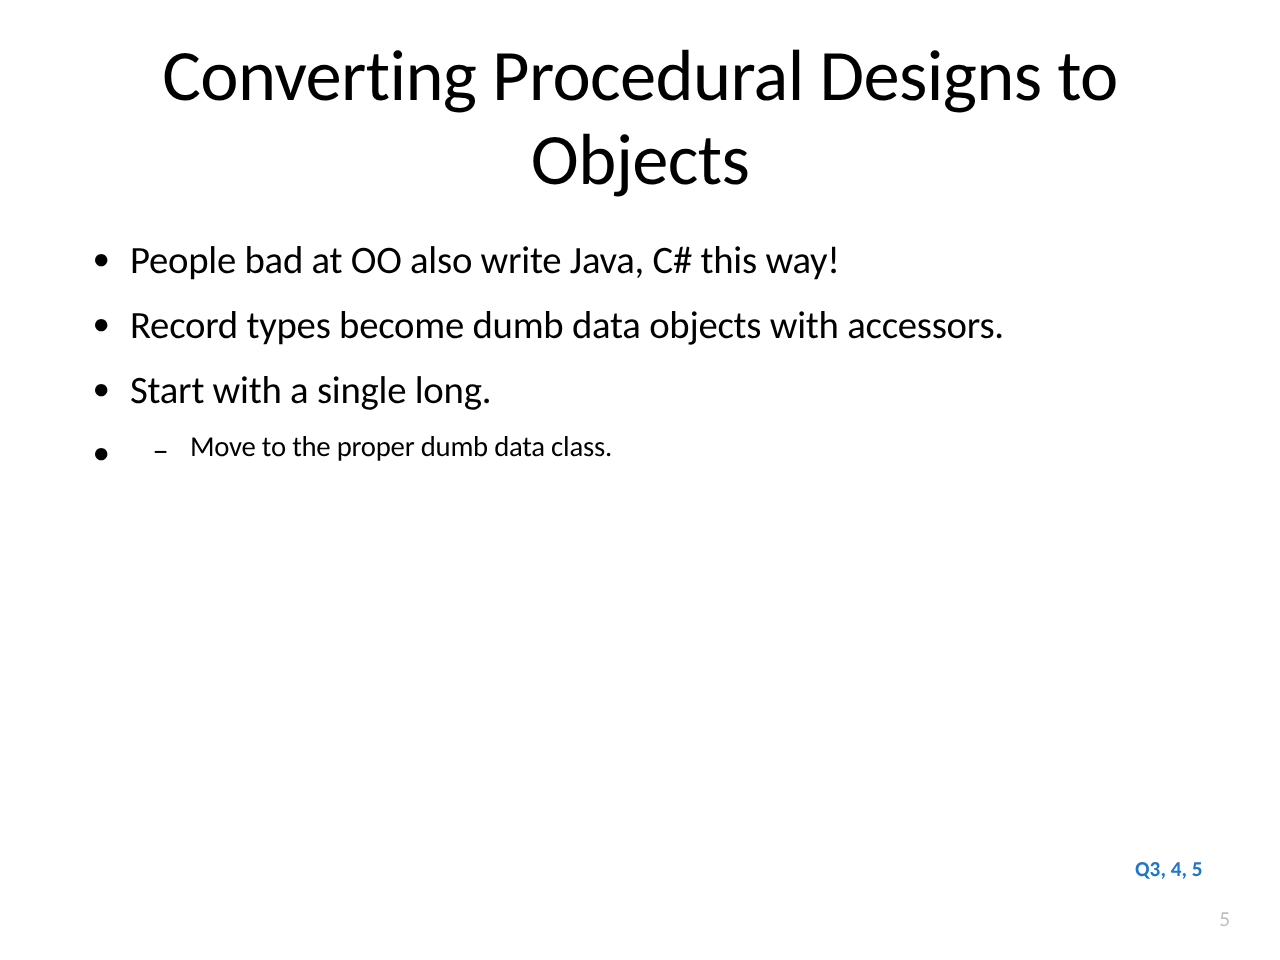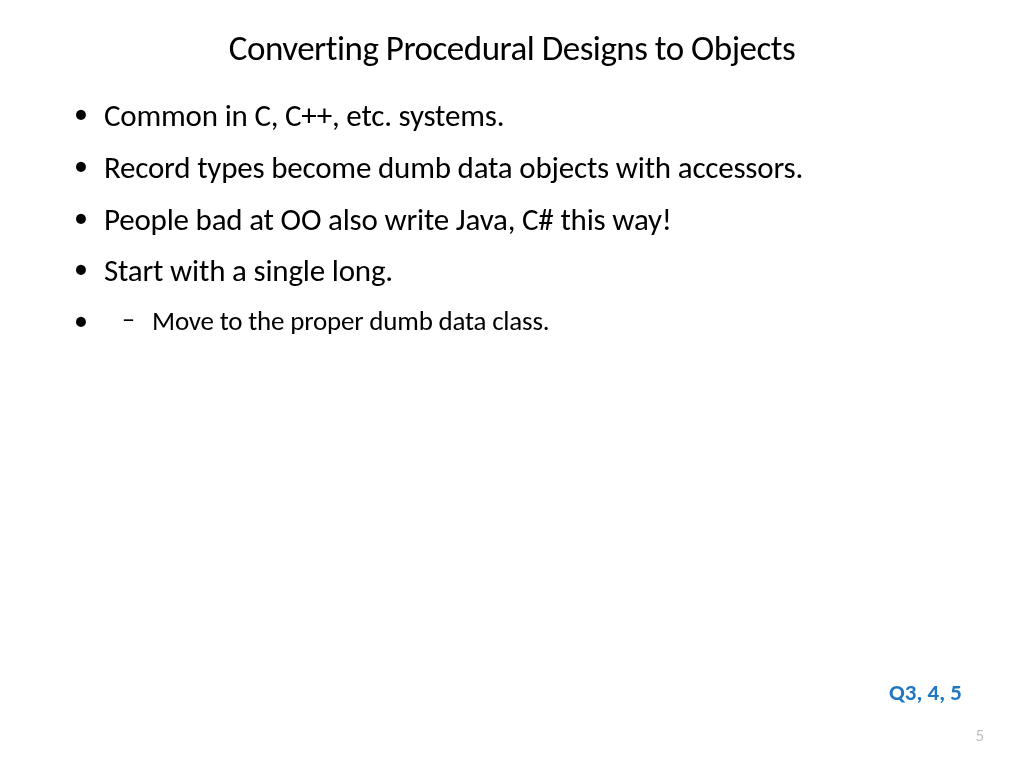--- a/index.html
+++ b/index.html
@@ -12,21 +12,21 @@
       overflow: hidden;
       position: relative;
     }
     .slide {
       width: 100%;
       height: 100%;
       padding: 28px 60px 30px 60px;
       position: relative;
     }
     .title {
-      font-size: 35px;
+      font-size: 58px;
       font-weight: 400;
       text-align: center;
       line-height: 1.15;
       margin-bottom: 28px;
       letter-spacing: -0.5px;
     }
     ul.top {
       list-style: none;
       padding-left: 44px;
     }
@@ -43,58 +43,57 @@
       left: -30px;
       top: 0;
       font-size: 28px;
     }
     ul.sub {
       list-style: none;
       padding-left: 48px;
       margin-top: 10px;
     }
     ul.sub > li {
-      font-size: 27px;
+      font-size: 23px;
       line-height: 1.3;
       position: relative;
       letter-spacing: -0.2px;
     }
     ul.sub > li::before {
       content: "–";
       position: absolute;
       left: -30px;
       top: 0;
       font-size: 26px;
     }
     .footer-note {
       position: absolute;
       right: 62px;
       bottom: 62px;
-      font-size: 23px;
+      font-size: 17px;
       font-weight: 700;
       color: #1f77c5;
     }
     .page-number {
       position: absolute;
       right: 40px;
       bottom: 22px;
       font-size: 17px;
       color: #bfbfbf;
     }
   </style>
 </head>
 <body>
 
 <div class="slide">
   <h1 class="title">Converting Procedural Designs to Objects</h1>
 
   <ul class="top">
-    <li>Common in C, C++, etc. systems.</li>
+    <li>People bad at OO also write Java, C# this way!</li>
     <li>Record types become dumb data objects with accessors.</li>
-    <li>People bad at OO also write Java, C# this way!</li>
     <li>Start with a single long.</li>
     <li>
       <ul class="sub">
         <li>Move to the proper dumb data class.</li>
       </ul>
     </li>
   </ul>
 
   <div class="footer-note">Q3, 4, 5</div>
   <div class="page-number">5</div>

